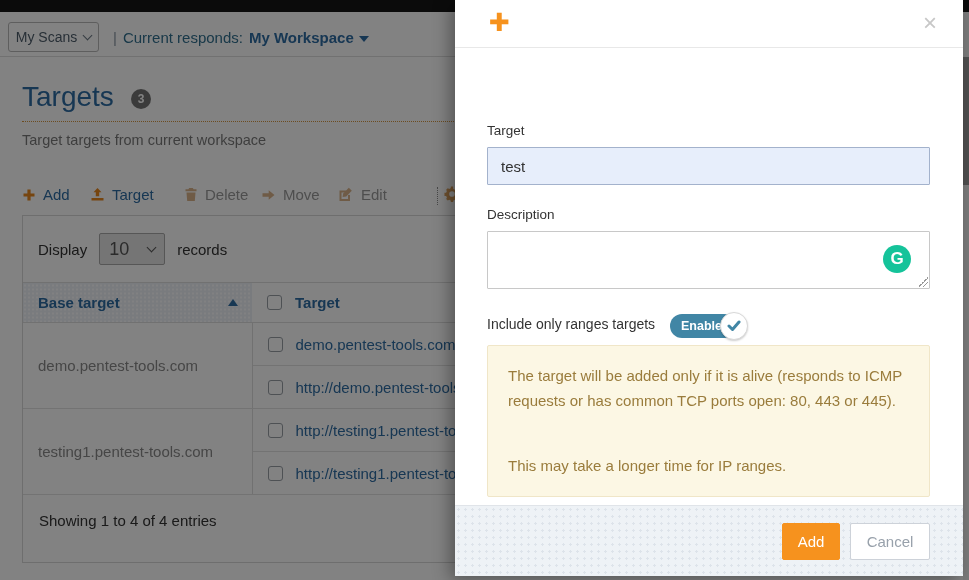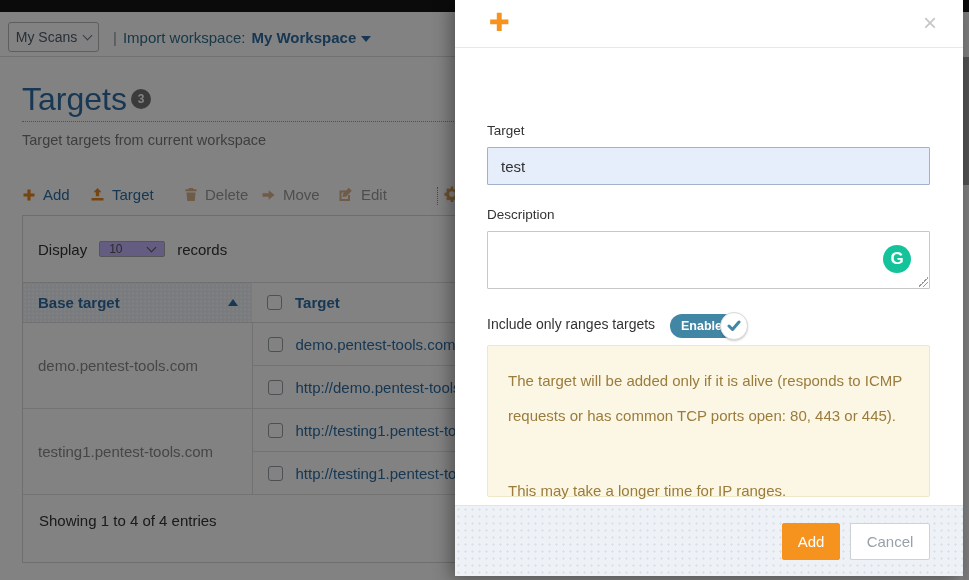--- a/index.html
+++ b/index.html
@@ -11,37 +11,37 @@
   .subheader { position:absolute; left:0; top:12px; width:969px; height:45px; background:#fff; border-bottom:1px solid #ddd; }
   .myscans-btn { position:absolute; left:8px; top:10px; width:91px; height:30px; border:1px solid #b9b9b9; border-radius:3px;
     display:flex; align-items:center; justify-content:center; gap:7px; color:#4e5d6b; font-size:14px; cursor:pointer; background:#fff; }
   .chev { width:7px; height:7px; border-right:1.5px solid #6a7682; border-bottom:1.5px solid #6a7682; transform:rotate(45deg); margin-top:-4px; }
   .ws-line { position:absolute; left:113px; top:17px; font-size:15px; display:flex; align-items:center; gap:6px; }
   .ws-pipe { color:#8b98a4; }
   .ws-label { color:#31708f; }
   .ws-name { color:#2e6da4; font-weight:700; cursor:pointer; display:flex; align-items:center; gap:5px; }
   .caret-down { width:0; height:0; border-left:5px solid transparent; border-right:5px solid transparent; border-top:6px solid #2e6da4; margin-top:2px; }
 
-  .page-title { position:absolute; left:22px; top:81px; font-size:32px; font-weight:400; color:#2e6da4; }
+  .page-title { position:absolute; left:22px; top:81px; font-size:28px; font-weight:400; color:#2e6da4; }
   .badge { position:absolute; left:131px; top:89px; width:20px; height:20px; border-radius:50%; background:#757575;
     color:#fff; font-size:12px; font-weight:700; text-align:center; line-height:20px; }
   .dotted-sep { position:absolute; left:22px; top:121px; width:918px; border-top:1px dotted #d6953e; }
   .page-subtitle { position:absolute; left:22px; top:132px; font-size:14.5px; color:#7a7a7a; }
 
   .toolbar { position:absolute; left:0; top:186px; height:20px; width:960px; font-size:15px; }
   .tool { position:absolute; display:flex; align-items:center; gap:7px; cursor:pointer; white-space:nowrap; }
   .tool .lbl { color:#2e6da4; }
   .tool.disabled { cursor:default; }
   .tool.disabled .lbl { color:#9a9a9a; }
   .tool svg { display:block; }
   .tb-divider { position:absolute; left:437px; top:1px; height:18px; border-left:1px dotted #8b8b8b; }
 
   .panel { position:absolute; left:22px; top:215px; width:918px; height:348px; border:1px solid #d8d8d8; background:#fff; }
   .display-row { position:absolute; left:0; top:0; width:100%; height:66px; display:flex; align-items:center; padding-left:15px; gap:12px; font-size:15px; color:#333; }
-  .select-box { width:66px; height:16px; border:1px solid #a9a9a9; border-radius:2px; display:flex; align-items:center; padding:0 9px; color:#555; font-size:12px; cursor:pointer; justify-content:space-between; background:#c4b5fd; }
+  .select-box { width:66px; height:32px; border:1px solid #a9a9a9; border-radius:2px; display:flex; align-items:center; padding:0 9px; color:#555; font-size:18px; cursor:pointer; justify-content:space-between; background:#e5e5e5; }
   .select-box .chev { border-color:#555; }
 
   table.targets { position:absolute; left:0; top:66px; width:916px; border-collapse:collapse; table-layout:fixed; font-size:15px; }
   table.targets th, table.targets td { padding:0 0 0 15px; white-space:nowrap; overflow:hidden; }
   table.targets thead th { height:40px; text-align:left; color:#2e6da4; font-weight:700; border-top:1px solid #ddd; border-bottom:1px solid #ddd; }
   th.sorted { background:#edf2f7; background-image:radial-gradient(circle, rgba(255,255,255,.95) 1px, transparent 1.2px); background-size:4px 4px; position:relative; }
   .sort-asc { position:absolute; right:14px; top:16px; width:0; height:0; border-left:5px solid transparent; border-right:5px solid transparent; border-bottom:7px solid #2e6da4; }
   td.base-cell { color:#8a8a8a; border-right:1px solid #ddd; border-bottom:1px solid #e2e2e2; }
   td.target-cell { border-bottom:1px solid #e2e2e2; height:43px; }
   .cell-flex { display:flex; align-items:center; gap:13px; }
@@ -74,21 +74,21 @@
     font-weight:700; font-size:17px; display:flex; align-items:center; justify-content:center; }
   .resize-grip { position:absolute; right:2px; bottom:2px; width:10px; height:10px;
     background:linear-gradient(135deg, transparent 50%, #999 50%, #999 56%, transparent 56%, transparent 72%, #999 72%, #999 78%, transparent 78%); }
   .lbl-alive { top:268px; font-size:14px; }
   .toggle { position:absolute; left:215px; top:266px; width:78px; height:24px; cursor:pointer; }
   .toggle-pill { position:absolute; left:0; top:0; width:66px; height:24px; background:#4186a5; border-radius:12px;
     color:#fff; font-size:12.5px; font-weight:700; line-height:24px; padding-left:11px; }
   .toggle-knob { position:absolute; left:50px; top:-2px; width:28px; height:28px; border-radius:50%; background:#fff;
     border:1px solid #d9d9d9; box-shadow:0 1px 2px rgba(0,0,0,.2); display:flex; align-items:center; justify-content:center; }
   .warning-box { position:absolute; left:32px; top:297px; width:443px; height:152px; background:#fcf7e4; border:1px solid #f0e6c8; border-radius:2px;
-    padding:17px 20px; color:#9a7c3c; font-size:15px; line-height:35px; }
+    padding:17px 20px; color:#9a7c3c; font-size:15px; line-height:25px; }
   .warning-box p + p { margin-top:40px; }
   .modal-footer { position:absolute; left:0; bottom:0; width:100%; height:71px; background:#eef2f6; border-top:1px solid #e0e4e9;
     background-image:radial-gradient(circle, #dde3ea 1px, transparent 1.2px); background-size:7px 7px;
     display:flex; align-items:center; justify-content:flex-end; gap:10px; padding-right:33px; }
   .btn { height:37px; font-size:15px; border-radius:2px; cursor:pointer; font-family:inherit; }
   .btn-add { width:58px; background:#f6921e; border:1px solid #f6921e; color:#fff; }
   .btn-cancel { width:80px; background:#fff; border:1px solid #cdd2d9; color:#98a1ab; }
 </style>
 </head>
 <body>
@@ -97,21 +97,21 @@
 
   <div class="topbar"></div>
 
   <div class="subheader">
     <div class="myscans-btn">
       <span>My Scans</span>
       <span class="chev"></span>
     </div>
     <div class="ws-line">
       <span class="ws-pipe">|</span>
-      <span class="ws-label">Import workspace:</span>
+      <span class="ws-label">Current responds:</span>
       <span class="ws-name">
         <span>My Workspace</span>
         <span class="caret-down"></span>
       </span>
     </div>
   </div>
 
   <div class="page-title">Targets</div>
   <div class="badge">3</div>
   <div class="dotted-sep"></div>

